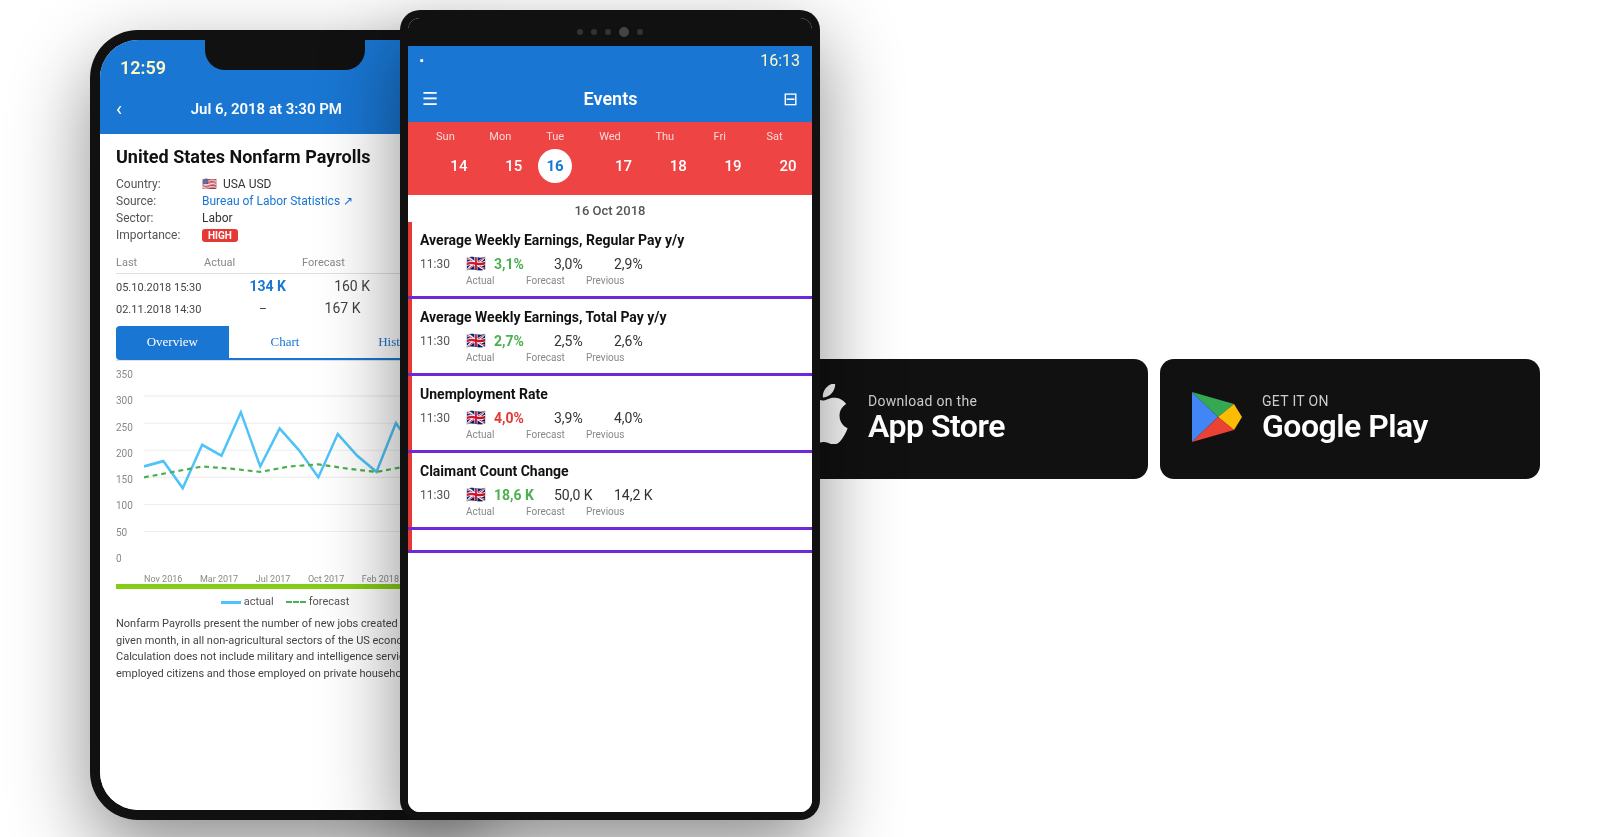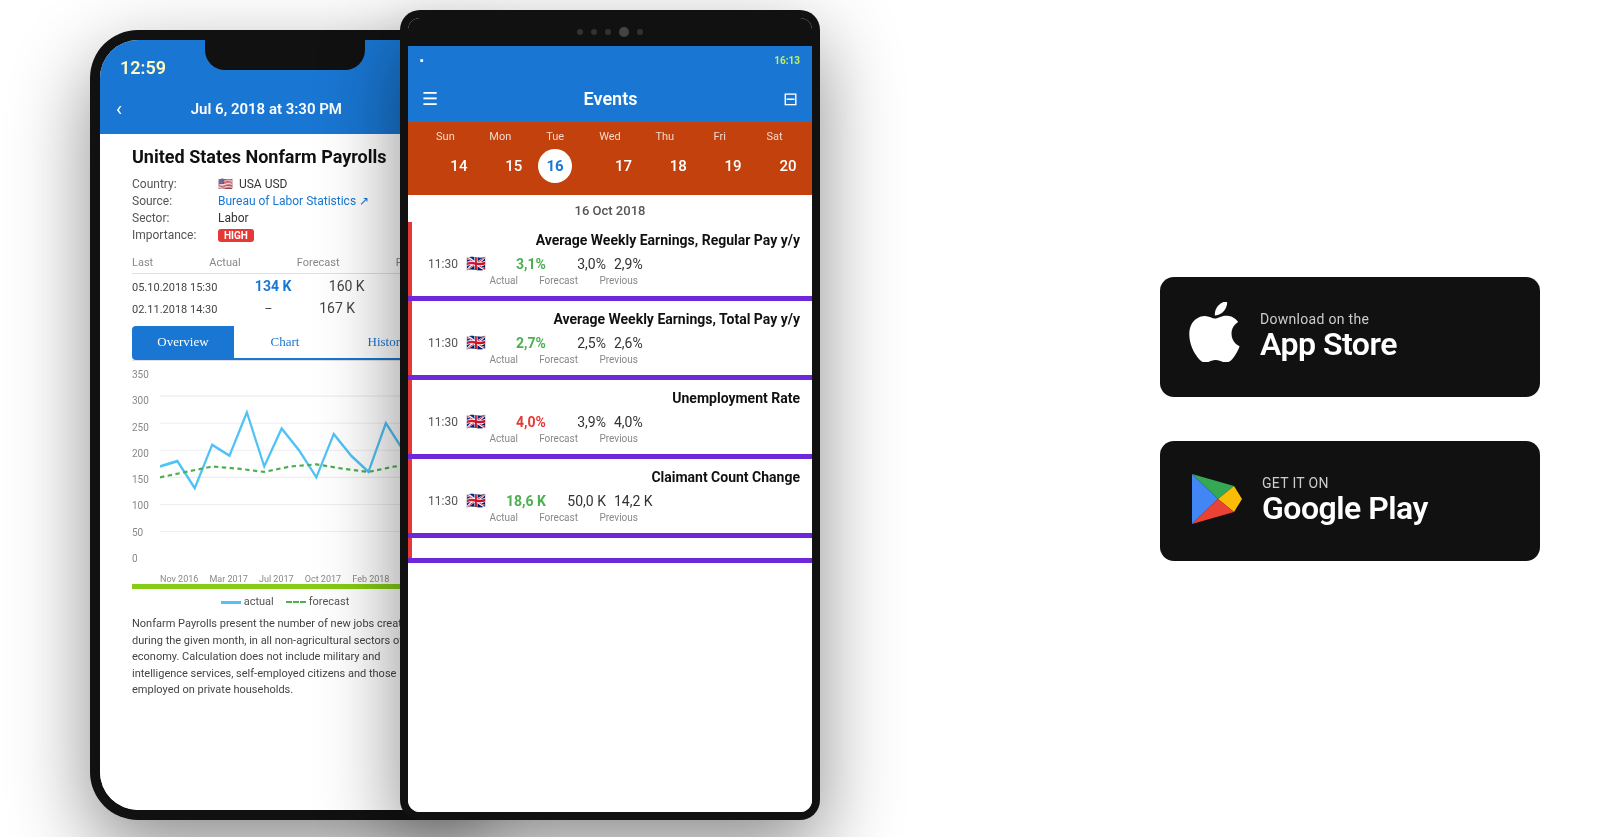--- a/index.html
+++ b/index.html
@@ -97,21 +97,21 @@
       flex: 1;
       text-align: center;
     }
     .iphone-nav-icons {
       display: flex;
       gap: 10px;
       color: #fff;
       font-size: 16px;
     }
     .iphone-content {
-      padding: 12px 32px;
+      padding: 12px 16px;
       background: #fff;
       height: calc(100% - 94px);
       overflow: hidden;
     }
     .iphone-event-title {
       font-size: 18px;
       font-weight: 700;
       color: #111;
       margin-bottom: 10px;
     }
@@ -299,23 +299,23 @@
     .android-status-bar {
       background: #1976d2;
       height: 28px;
       display: flex;
       align-items: center;
       justify-content: flex-end;
       padding: 0 12px;
       gap: 6px;
     }
     .android-status-time {
-      color: #bef264;
-      font-size: 10px;
-      font-weight: 700;
+      color: #fef9c3;
+      font-size: 16px;
+      font-weight: 400;
       margin-left: auto;
     }
     .android-toolbar {
       background: #1976d2;
       height: 48px;
       display: flex;
       align-items: center;
       padding: 0 14px;
       gap: 10px;
     }
@@ -330,21 +330,21 @@
       flex: 1;
       text-align: center;
     }
     .android-filter-icon {
       color: #fff;
       font-size: 18px;
     }
 
     
     .week-strip {
-      background: #c2410c;
+      background: #ef4444;
       padding: 8px 10px 12px;
     }
     .week-days {
       display: flex;
       justify-content: space-around;
       margin-bottom: 6px;
     }
     .week-day-name {
       color: rgba(255,255,255,0.8);
       font-size: 11px;
@@ -390,23 +390,22 @@
     }
     .date-header {
       text-align: center;
       font-size: 13px;
       color: #555;
       padding: 8px 0 4px;
       font-weight: 500;
     }
     .event-item {
       padding: 10px 12px;
-      border-bottom: 5px solid #6d28d9;
+      border-bottom: 3px solid #6d28d9;
       position: relative;
-      text-align: right;
     }
     .event-name {
       font-size: 14px;
       font-weight: 700;
       color: #111;
       margin-bottom: 6px;
     }
     .event-row {
       display: flex;
       align-items: center;
@@ -459,22 +458,22 @@
       background: #e53935;
     }
 
     
     .store-buttons {
       position: absolute;
       right: 60px;
       top: 50%;
       transform: translateY(-50%);
       display: flex;
-      flex-direction: column;
-      gap: 44px;
+      flex-direction: row;
+      gap: 12px;
     }
     .store-btn {
       width: 380px;
       height: 120px;
       background: #111;
       border-radius: 14px;
       display: flex;
       align-items: center;
       padding: 0 28px;
       gap: 20px;

